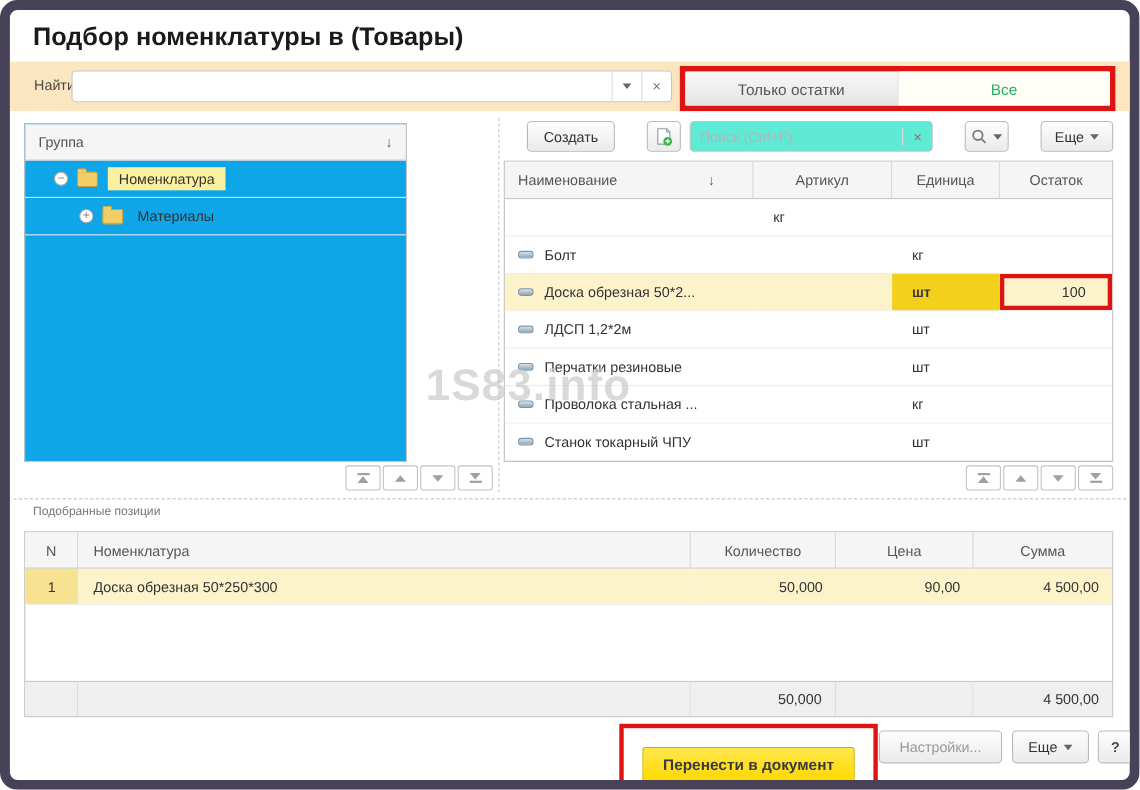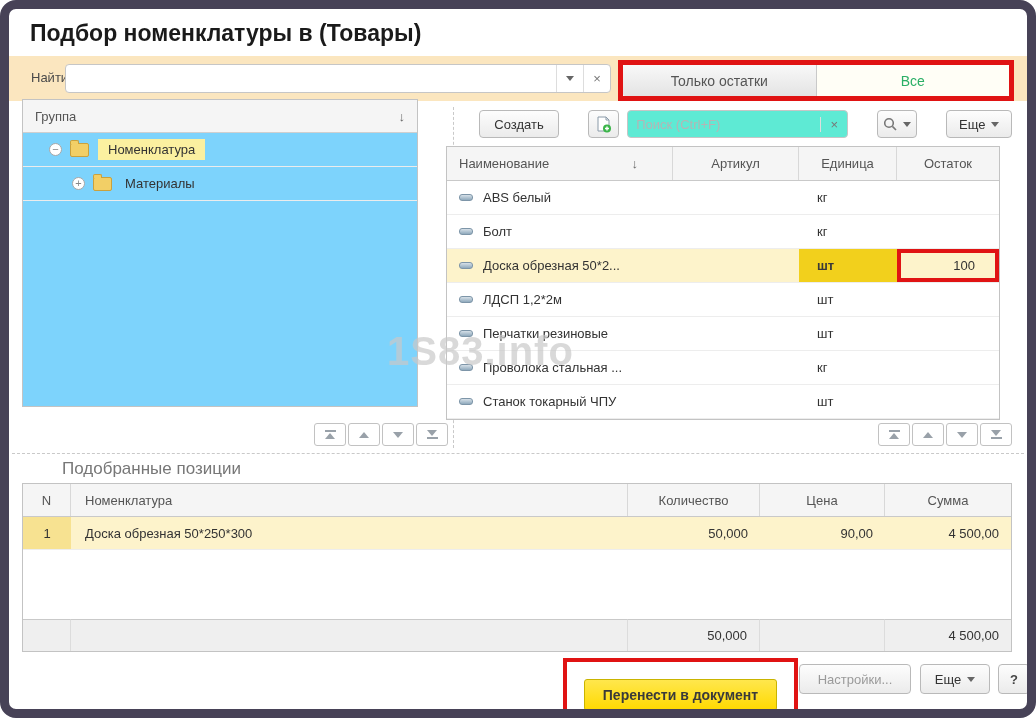--- a/index.html
+++ b/index.html
@@ -19,21 +19,21 @@
   .tri-dn{width:0;height:0;border-left:4px solid transparent;border-right:4px solid transparent;border-top:5px solid #666;}
   .xchar{font-size:13px;color:#777;}
 
   .toggle-box{left:609px;top:51px;width:396px;height:41px;border:5px solid #e01313;box-sizing:border-box;
               display:flex;background:#fff;}
   .tg{flex:1;display:flex;align-items:center;justify-content:center;font-size:14px;cursor:default;}
   .tg.gray{background:linear-gradient(#f8f8f8,#e4e4e4);border-right:1px solid #c9c9c9;color:#555;border-radius:2px 0 0 2px;}
   .tg.all{background:#fffef6;color:#2aaf66;border-radius:0 2px 2px 0;}
 
   
-  .group-panel{left:13px;top:90px;width:396px;height:308px;border:1px solid #c3c3c3;background:#7dd3fc;box-sizing:border-box;}
+  .group-panel{left:13px;top:103px;width:348px;height:308px;border:1px solid #c3c3c3;background:#0ea5e9;box-sizing:border-box;}
   .panel-header{height:32px;background:#f5f5f5;border-bottom:1px solid #cfcfcf;display:flex;align-items:center;
                 padding:0 12px;color:#555;font-size:13px;}
   .panel-header .sort{margin-left:auto;color:#666;font-size:13px;}
   .tree-row{height:33px;display:flex;align-items:center;border-bottom:1px solid #ececec;font-size:13px;color:#333;}
   .expander{width:13px;height:13px;min-width:13px;border:1px solid #a8a8a8;border-radius:50%;font-size:11px;
             line-height:11px;text-align:center;color:#888;background:#fff;box-sizing:border-box;}
   .folder{width:17px;height:12px;min-width:17px;background:#f2cf66;border:1px solid #c9a13d;border-radius:2px;
           position:relative;margin:0 9px 0 8px;}
   .folder:before{content:"";position:absolute;top:-4px;left:-1px;width:7px;height:3px;background:#f2cf66;
                  border:1px solid #c9a13d;border-bottom:none;border-radius:2px 2px 0 0;}
@@ -58,42 +58,42 @@
   .btn-create{width:88px;}
   .btn-icon{width:34px;}
   .tsearch{flex:1;height:28px;background:#5eead4;border:1px solid #c6c6c6;border-radius:4px;box-sizing:border-box;
            display:flex;align-items:center;}
   .tsearch input{flex:1;border:none;outline:none;background:transparent;padding:0 8px;font-size:13px;color:#333;}
   .tsearch input::placeholder{color:#b5b5b5;}
   .btn-mag{width:44px;}
   .btn-more{width:72px;}
 
   
-  .items-table{left:437px;top:137px;width:554px;height:274px;border:1px solid #c3c3c3;box-sizing:border-box;background:#fff;}
+  .items-table{left:449px;top:137px;width:554px;height:274px;border:1px solid #c3c3c3;box-sizing:border-box;background:#fff;}
   .itr{display:grid;grid-template-columns:226px 126px 98px 102px;height:33px;}
   .ith{background:#f5f5f5;border-bottom:1px solid #c9c9c9;color:#555;font-size:13px;}
   .ith > div{display:flex;align-items:center;justify-content:center;border-right:1px solid #d8d8d8;}
   .ith > div:last-child{border-right:none;}
   .ith .h-name{justify-content:flex-start;padding-left:12px;position:relative;}
   .ith .h-name .sort{position:absolute;right:34px;color:#666;}
   .itbody .itr{border-bottom:1px solid #ededed;font-size:13px;color:#333;}
   .td{display:flex;align-items:center;}
   .td-name{padding-left:12px;gap:10px;}
   .td-unit{padding-left:18px;}
   .td-stock{justify-content:flex-end;padding-right:24px;}
   .itr.selected .td{background:#fdf3cb;}
   .itr.selected .td-unit{background:#f2d01c;font-weight:bold;color:#3a3a3a;}
   .itr.selected .td-stock{box-shadow:inset 0 0 0 4px #e01313;}
   .item-icon{width:14px;height:7px;min-width:14px;border-radius:3px;background:linear-gradient(#d6e0e8,#8fa9bc);
              border:1px solid #7d95a8;box-sizing:border-box;}
 
   .watermark{left:378px;top:320px;font-size:40px;font-weight:bold;color:#c9c9c9;opacity:.7;letter-spacing:1px;
              z-index:6;pointer-events:none;}
 
-  .section-label{left:21px;top:450px;font-size:17px;color:#777;margin-left:32px;}
+  .section-label{left:21px;top:450px;font-size:11px;color:#777;}
 
   
   .picked-table{left:13px;top:474px;width:990px;height:169px;border:1px solid #c3c3c3;box-sizing:border-box;
                 background:#fff;display:flex;flex-direction:column;}
   .ptr{display:grid;grid-template-columns:48px 557px 132px 125px 126px;height:32px;min-height:32px;}
   .pth{background:#f5f5f5;border-bottom:1px solid #c9c9c9;color:#555;font-size:13px;}
   .pth > div{display:flex;align-items:center;justify-content:center;border-right:1px solid #d8d8d8;}
   .pth > div:last-child{border-right:none;}
   .pth .h-nom{justify-content:flex-start;padding-left:14px;}
   .prow{font-size:13px;color:#333;border-bottom:1px solid #ededed;}
@@ -210,24 +210,20 @@
       <div class="h-name">
         <span>Наименование</span>
         <span class="sort">↓</span>
       </div>
       <div>Артикул</div>
       <div>Единица</div>
       <div>Остаток</div>
     </div>
     <div class="itbody">
       <div class="itr">
-        <div class="td td-name">
-            <span class="item-icon"></span>
-            <span>ABS белый</span>
-          </div>
         <div class="td"></div>
         <div class="td td-unit">кг</div>
         <div class="td td-stock"></div>
       </div>
       <div class="itr">
         <div class="td td-name">
             <span class="item-icon"></span>
             <span>Болт</span>
           </div>
         <div class="td"></div>

